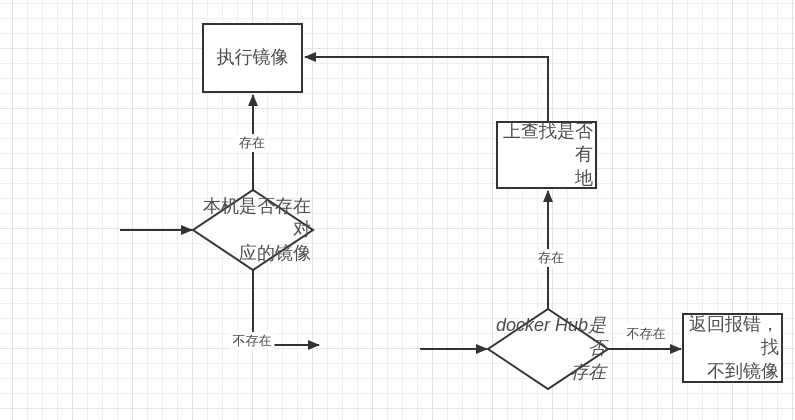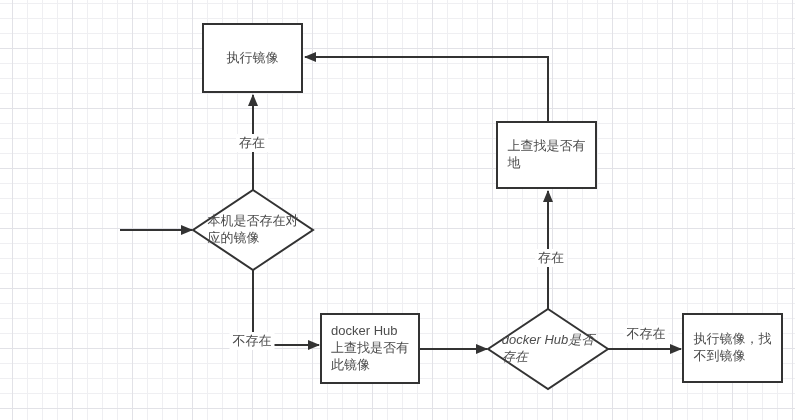--- a/index.html
+++ b/index.html
@@ -32,23 +32,23 @@
     stroke: var(--stroke, #333333);
     stroke-width: 2;
   }
   .arrowhead { fill: var(--stroke, #333333); }
 
   .node {
     position: absolute;
     display: flex;
     align-items: center;
     justify-content: center;
-    text-align: left;
+    text-align: right;
     color: var(--text, #4d4d4d);
-    font-size: 13px;
+    font-size: 18px;
     line-height: 1.3;
     z-index: 2;
   }
   .node .label { white-space: pre-line; position: relative; z-index: 1; padding: 0 2px; }
   .box {
     background: var(--background, #ffffff);
     border: 2px solid var(--stroke, #333333);
   }
   .diamond { background: transparent; border: none; }
   .diamond svg {
@@ -91,33 +91,28 @@
     <polyline class="edge" points="548,309 548,191" marker-end="url(#arrow)"></polyline>
     <polyline class="edge" points="548,121 548,57 305,57" marker-end="url(#arrow)"></polyline>
     <polyline class="edge" points="608,349 681,349" marker-end="url(#arrow)"></polyline>
   </svg>
 
 
   <div class="node box" style="left:202px; top:23px; width:101px; height:70px;">
     <span class="label">执行镜像</span>
   </div>
 
-  <div class="node box" style="left:320px; top:313px; width:100px; height:71px;">
-    <span class="label">docker Hub
-上查找是否有
-此镜像</span>
-  </div>
 
   <div class="node box" style="left:496px; top:121px; width:101px; height:68px;">
     <span class="label">上查找是否有
 地</span>
   </div>
 
   <div class="node box" style="left:682px; top:313px; width:101px; height:70px;">
-    <span class="label">执行镜像，找
+    <span class="label">返回报错，找
 不到镜像</span>
   </div>
 
   <div class="node diamond" style="left:193px; top:190px; width:120px; height:80px;">
     <svg width="120" height="80" viewBox="0 0 120 80">
       <polygon points="60,0 120,40 60,80 0,40"></polygon>
     </svg>
     <span class="label">本机是否存在对
 应的镜像</span>
   </div>

